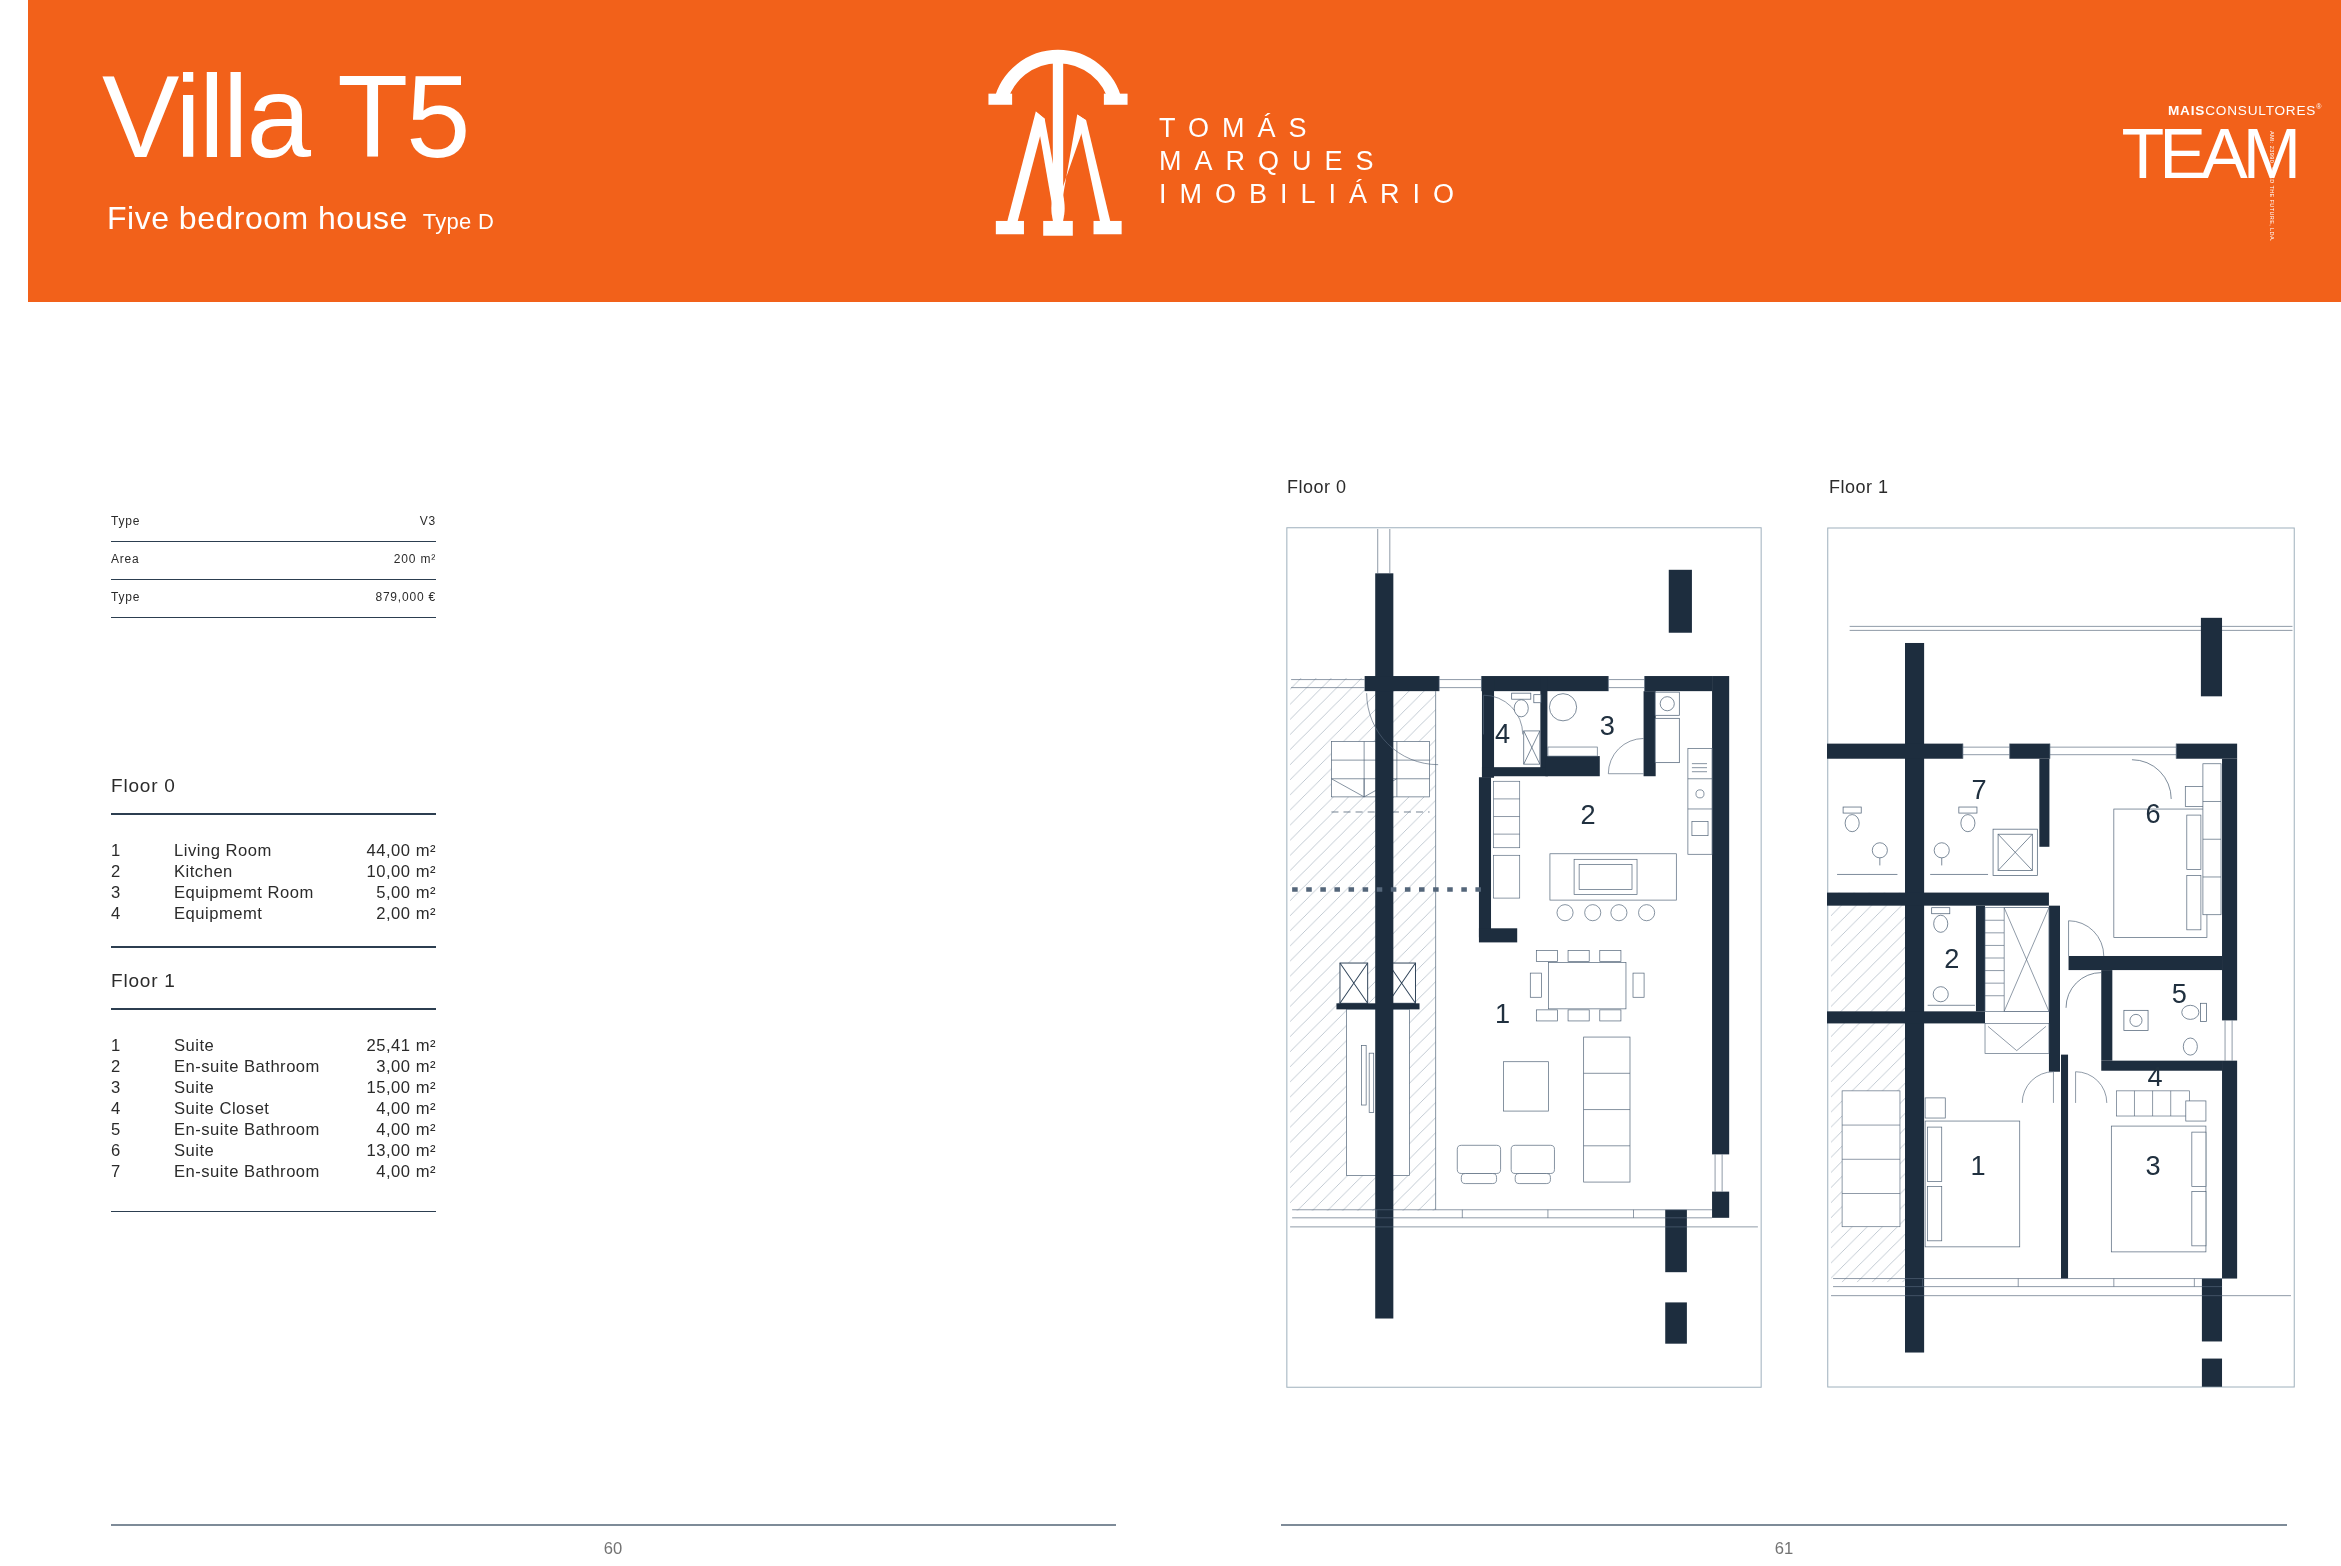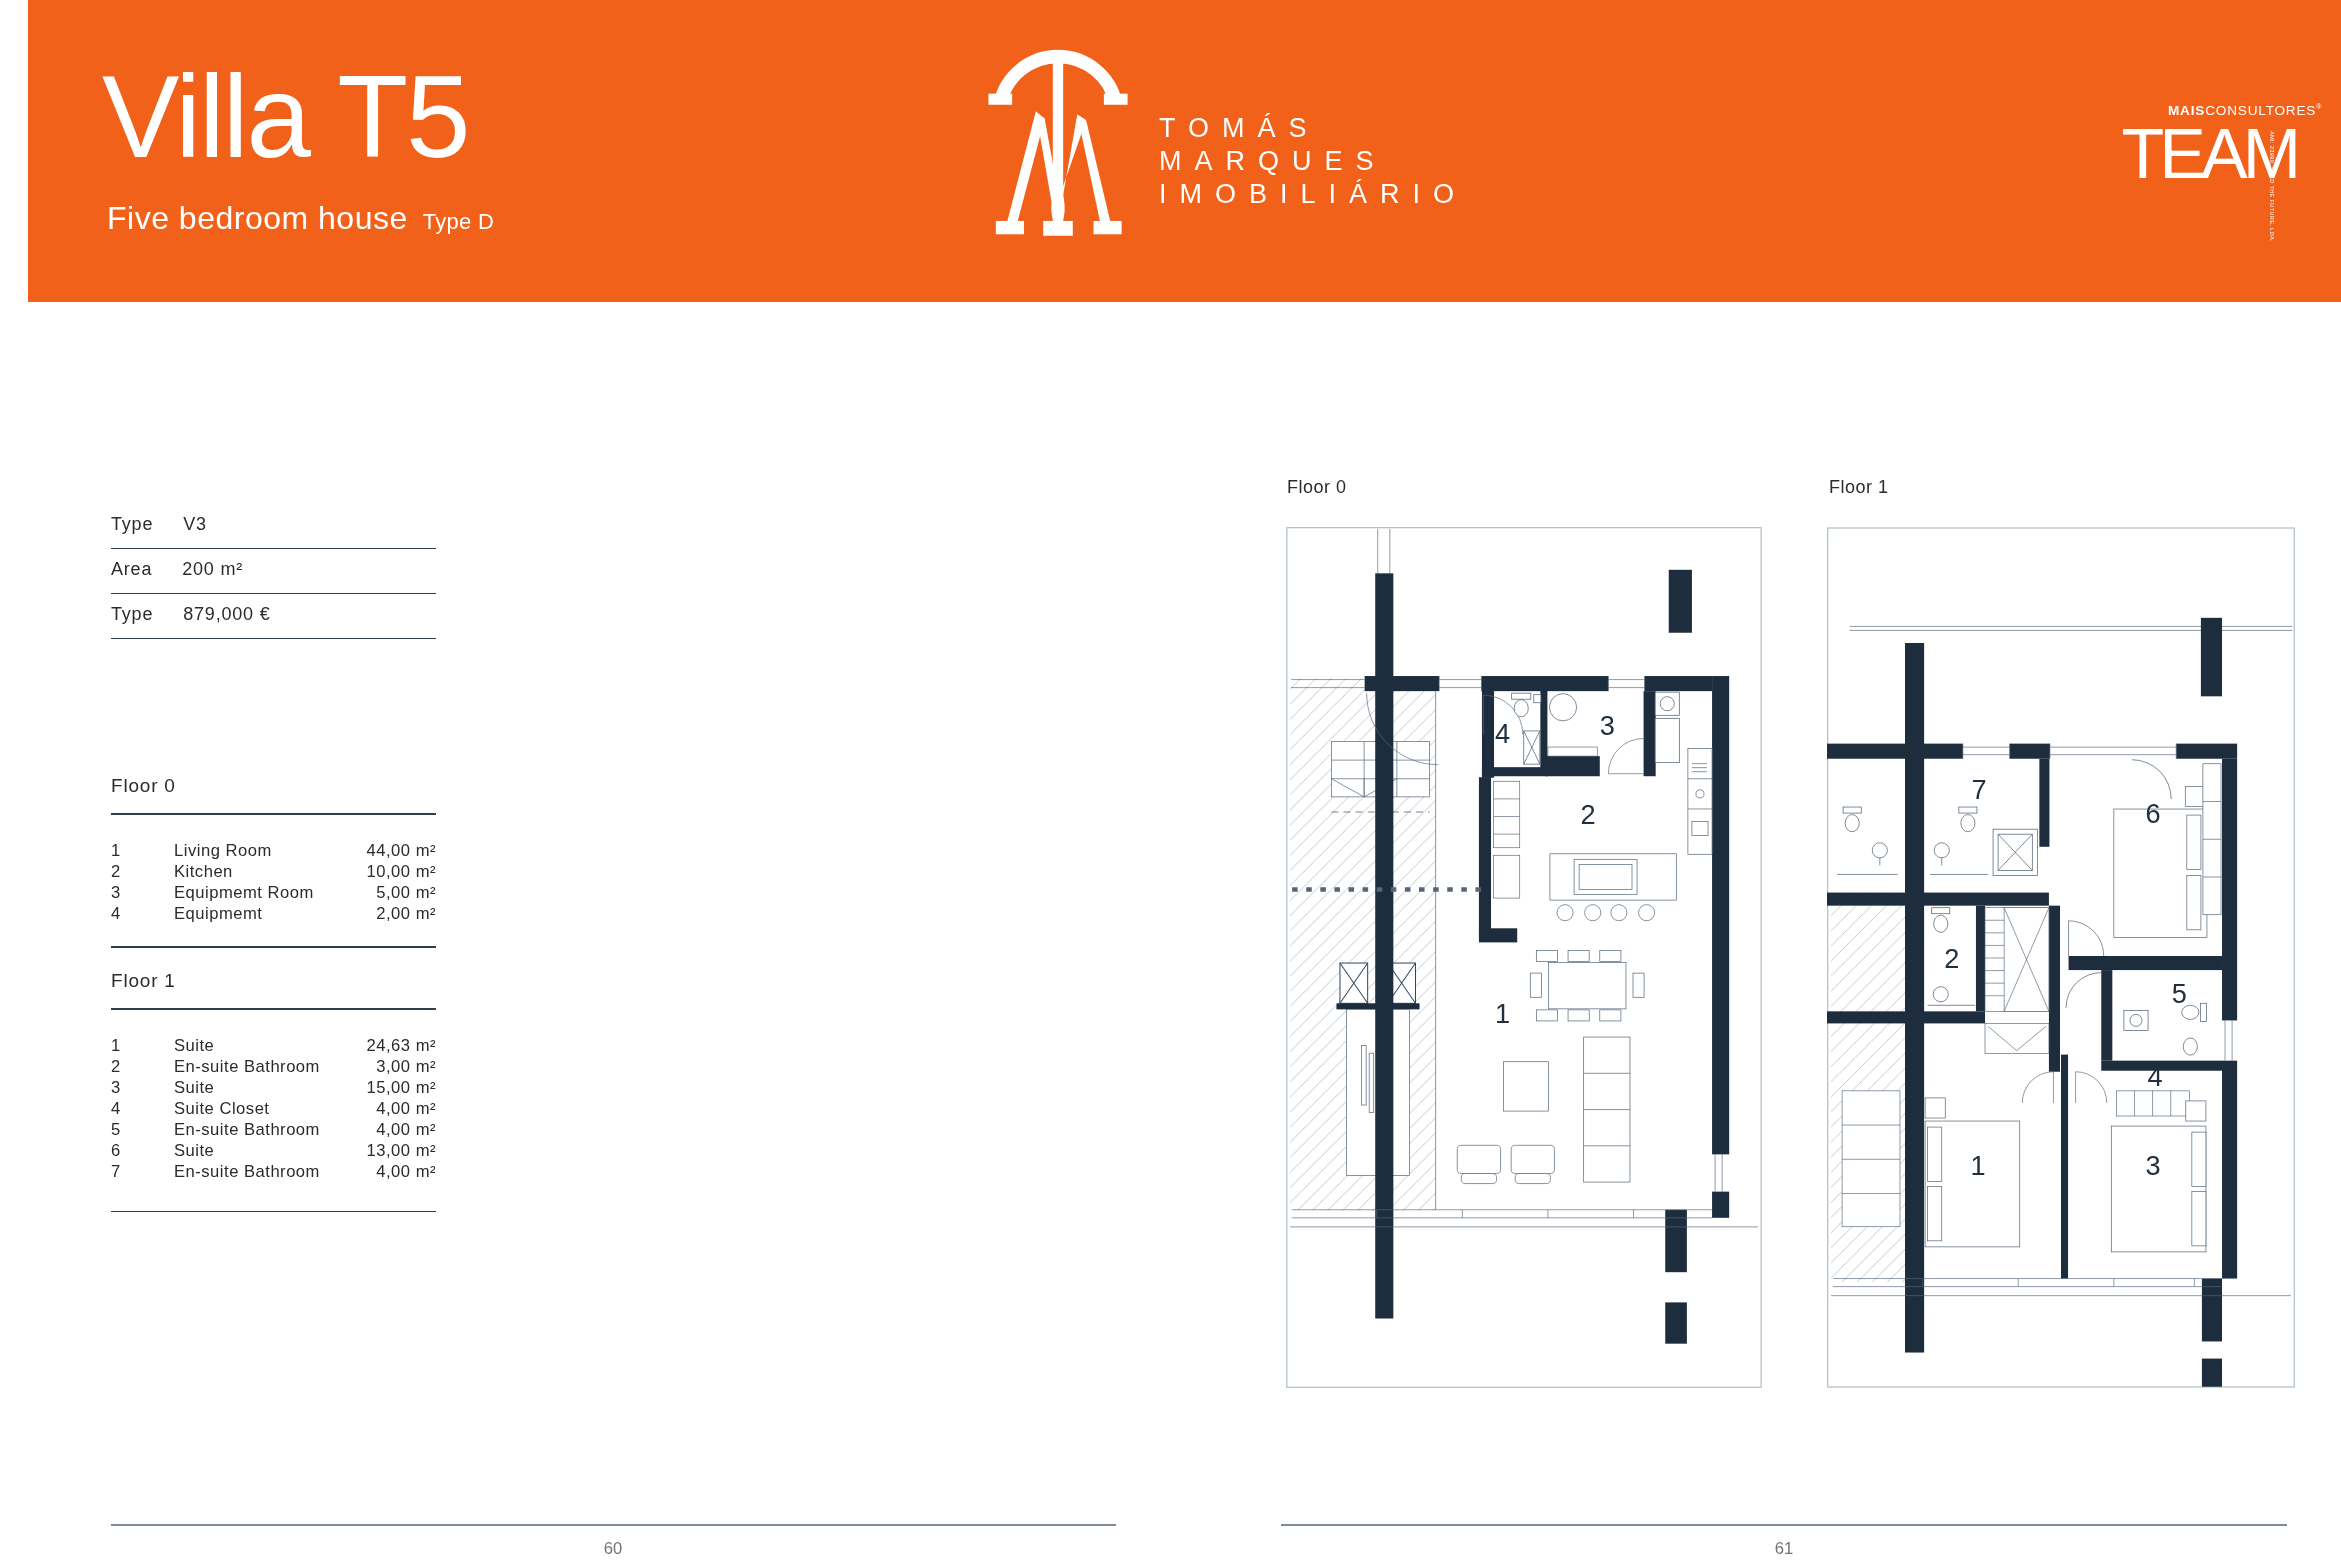--- a/index.html
+++ b/index.html
@@ -19,22 +19,22 @@
   #partner-top{font-size:13.6px;letter-spacing:0.8px;white-space:nowrap;}
   #partner-top b{font-weight:bold;padding-left:44px;}
   #partner-top sup{font-size:7px;}
   #team-word{position:absolute;left:-2.5px;top:16px;font-size:70px;font-weight:300;letter-spacing:-5px;
              color:#fff;line-height:1;}
   #team-side{position:absolute;left:151px;top:28px;font-size:5.5px;letter-spacing:0.4px;color:#fff;
              transform:rotate(90deg);transform-origin:left top;white-space:nowrap;}
   
   .rule{background:#2C3E50;height:1.5px;}
   #specs{position:absolute;left:83px;top:504px;width:325px;}
-  .spec-row{display:flex;align-items:baseline;
-            padding:10px 0 13px 0;border-bottom:1.5px solid #2C3E50;font-size:18px;
+  .spec-row{display:flex;justify-content:space-between;align-items:baseline;
+            padding:10px 0 13px 0;border-bottom:1.5px solid #2C3E50;font-size:12px;
             letter-spacing:0.8px;color:#2b2b2b;gap:30px;}
   .section{position:absolute;left:83px;width:325px;}
   #floor0-section{top:775px;}
   #floor1-section{top:970px;}
   .section h3{margin:0;font-size:19px;font-weight:400;letter-spacing:0.8px;color:#2b2b2b;line-height:22px;}
   .section .rule{margin-top:16px;}
   .room-list{margin-top:25px;}
   .room-row{display:flex;font-size:16.6px;line-height:21px;letter-spacing:0.5px;color:#2b2b2b;}
   .room-row .num{width:63px;flex:none;}
   .room-row .nm{flex:1;}
@@ -139,21 +139,21 @@
     <div class="rule bottom"></div>
   </div>
 
   <div class="section" id="floor1-section">
     <h3>Floor 1</h3>
     <div class="rule"></div>
     <div class="room-list">
       <div class="room-row">
           <span class="num">1</span>
           <span class="nm">Suite</span>
-          <span class="ar">24,63 m²</span>
+          <span class="ar">25,41 m²</span>
         </div>
       <div class="room-row">
           <span class="num">2</span>
           <span class="nm">En-suite Bathroom</span>
           <span class="ar">3,00 m²</span>
         </div>
       <div class="room-row">
           <span class="num">3</span>
           <span class="nm">Suite</span>
           <span class="ar">15,00 m²</span>

